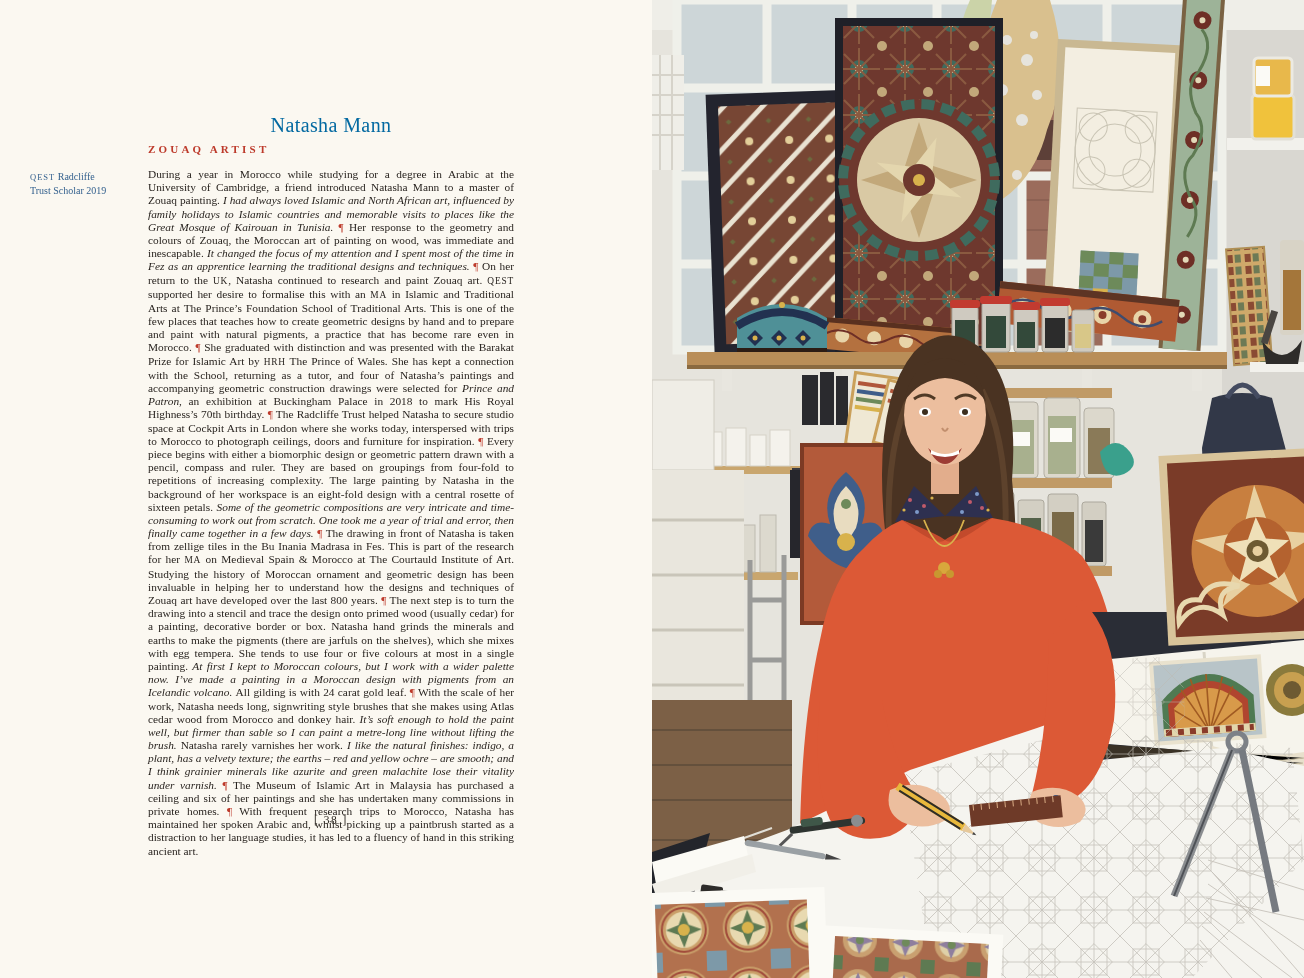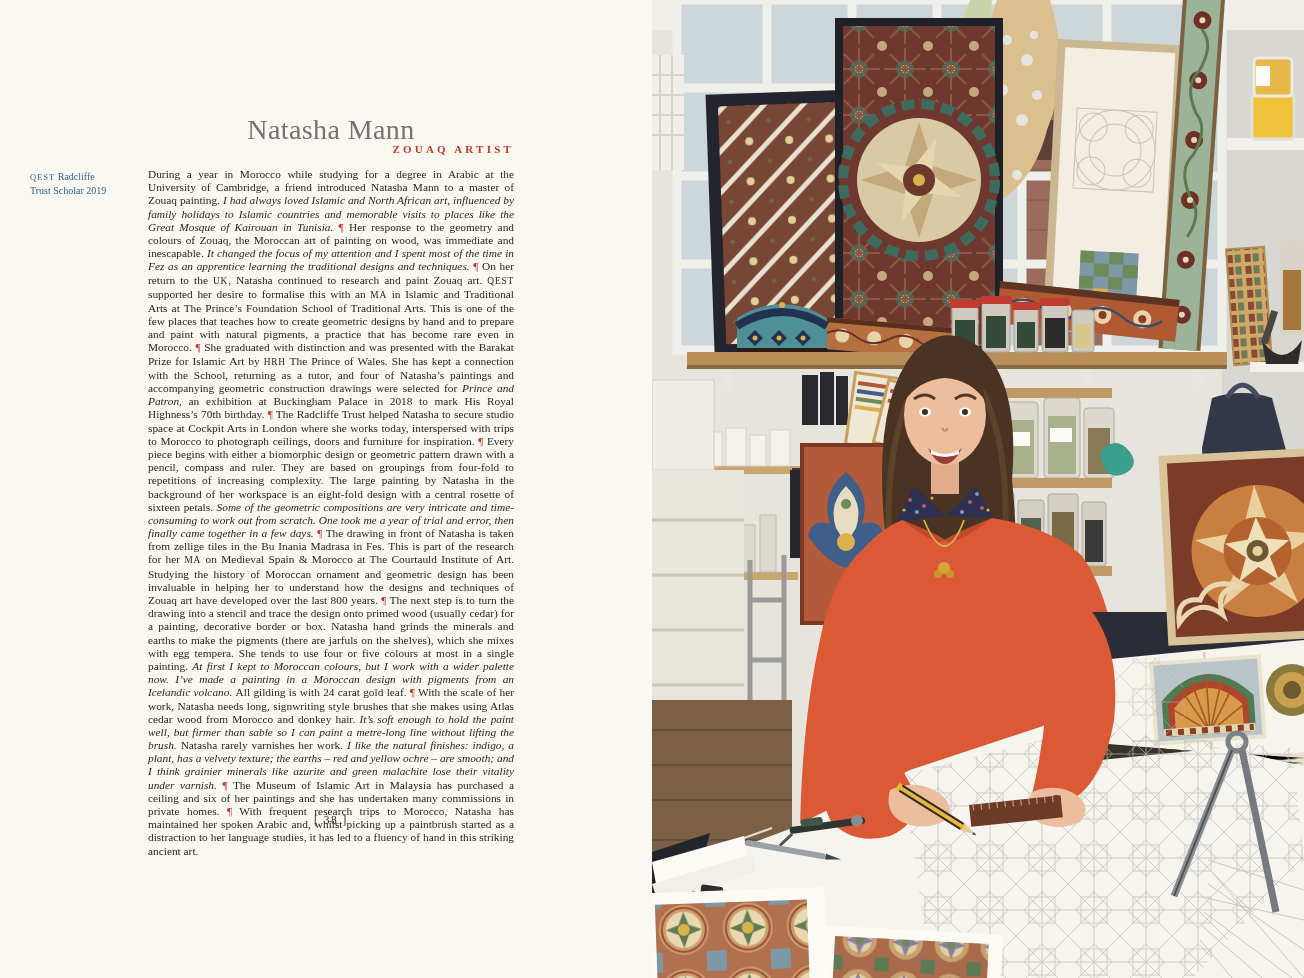--- a/index.html
+++ b/index.html
@@ -1,22 +1,22 @@
 <!DOCTYPE html>
 <html><head>
 <meta charset="utf-8">
 <style>
   html,body{margin:0;padding:0;background:#777;}
   #page{position:relative;width:1304px;height:978px;background:#fbf8f1;overflow:hidden;
         font-family:"Liberation Serif","DejaVu Serif",serif;}
   
   #left-page{position:absolute;left:0;top:0;width:652px;height:978px;}
   .title{position:absolute;left:148px;top:114px;width:366px;text-align:center;
-         font-size:28px;color:#737373;letter-spacing:.4px;}
-  .subtitle{position:absolute;left:148px;top:143px;width:366px;text-align:right;
+         font-size:20px;color:#0369a1;letter-spacing:.4px;}
+  .subtitle{position:absolute;left:148px;top:143px;width:366px;text-align:left;
             font-size:11px;font-weight:700;color:#bd3a2b;letter-spacing:3.2px;}
   .margin-note{position:absolute;left:30px;top:170px;width:108px;text-align:left;
                font-size:10px;line-height:13px;color:#34618e;}
   .margin-note .sc{font-size:8.5px;letter-spacing:1px;}
   .body-col{position:absolute;left:148px;top:168px;width:366px;height:648px;
             font-size:11.35px;line-height:13.18px;color:#292420;text-align:justify;}
   .run-i{font-style:italic;}
   .run-c{font-size:9.4px;letter-spacing:.8px;margin-top:20px;}
   .run-p{color:#bd3a2b;}
   .pagenum{position:absolute;left:148px;top:814px;width:366px;text-align:center;

